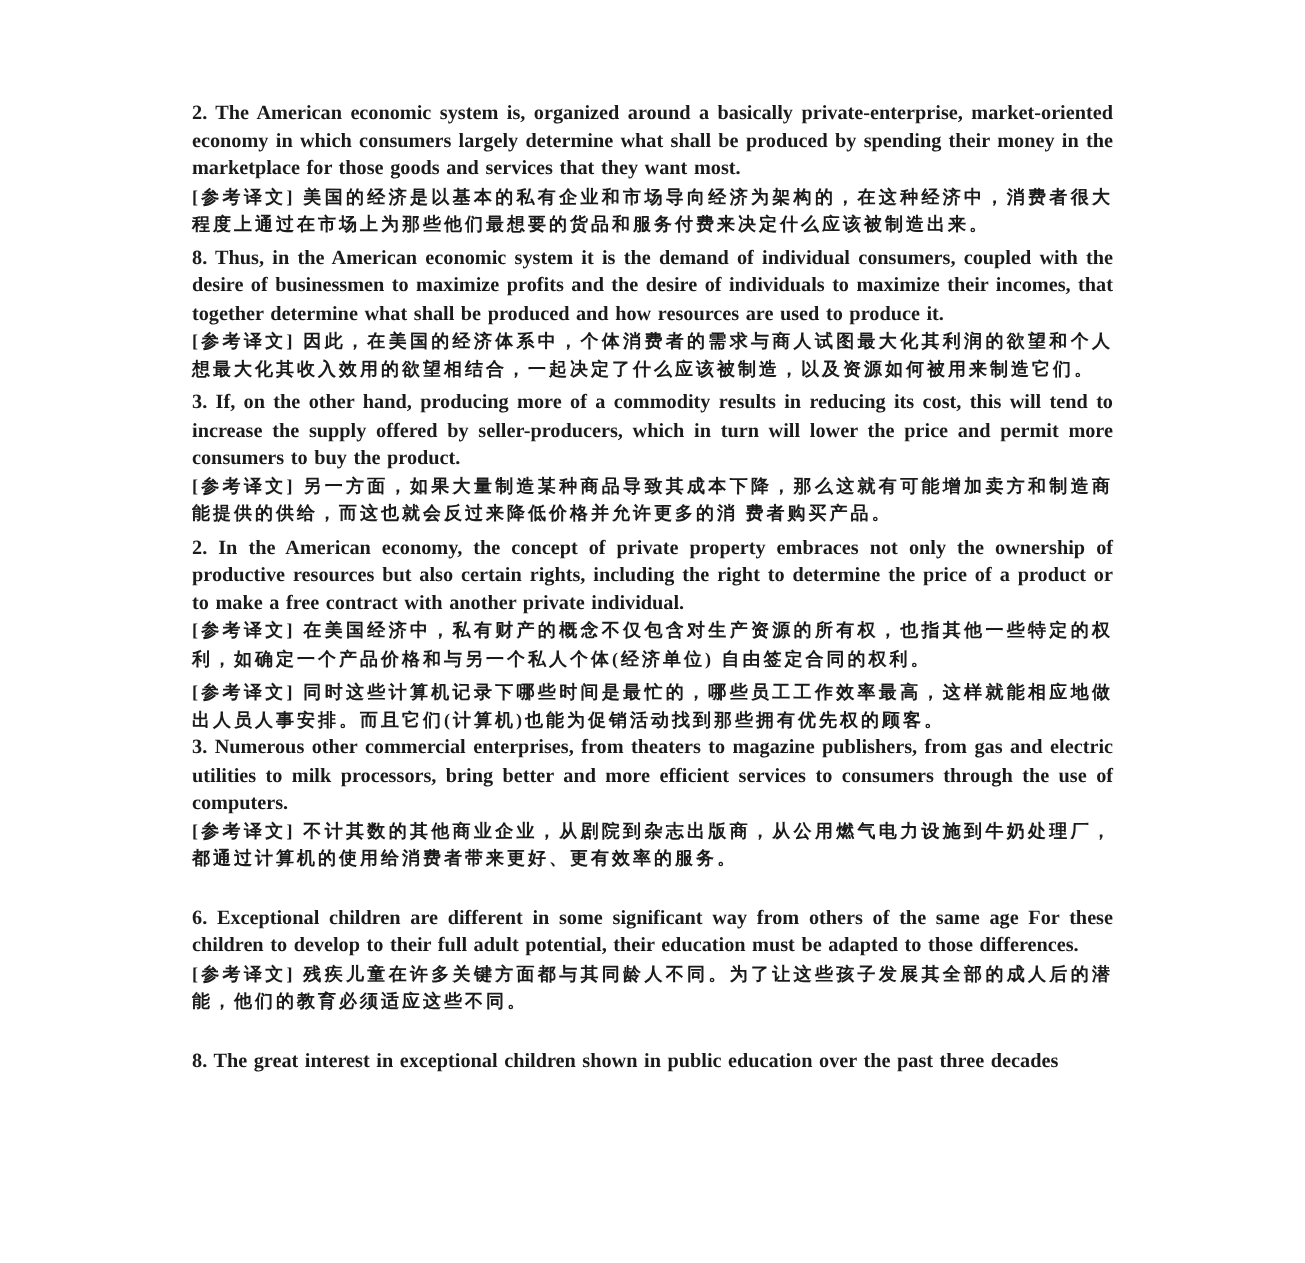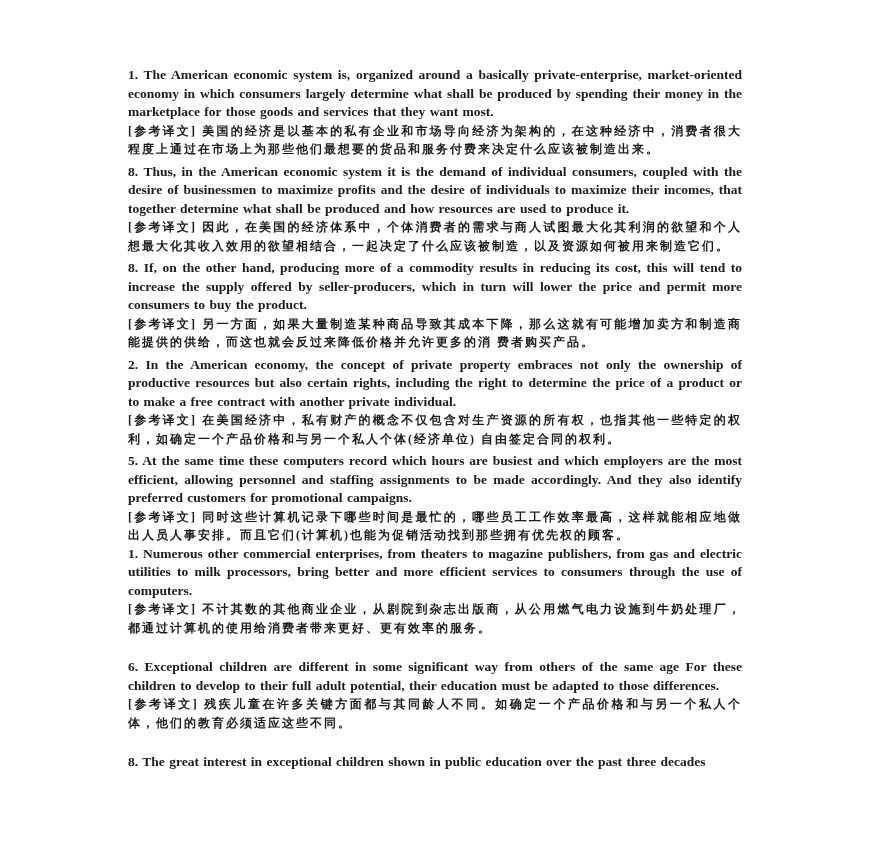--- a/index.html
+++ b/index.html
@@ -53,52 +53,51 @@
     text-align: justify;
   }
 </style>
 </head>
 <body>
 
 <div class="page">
   <div class="content">
 
     <div class="para">
-      <div class="en">1. The American economic system is, organized around a basically private-enterprise, market-oriented economy in which consumers largely determine what shall be produced by spending their money in the marketplace for those goods and services that they want most.</div>
+      <div class="en">2. The American economic system is, organized around a basically private-enterprise, market-oriented economy in which consumers largely determine what shall be produced by spending their money in the marketplace for those goods and services that they want most.</div>
       <div class="zh">[参考译文] 美国的经济是以基本的私有企业和市场导向经济为架构的，在这种经济中，消费者很大程度上通过在市场上为那些他们最想要的货品和服务付费来决定什么应该被制造出来。</div>
     </div>
 
     <div class="para">
       <div class="en">8. Thus, in the American economic system it is the demand of individual consumers, coupled with the desire of businessmen to maximize profits and the desire of individuals to maximize their incomes, that together determine what shall be produced and how resources are used to produce it.</div>
       <div class="zh">[参考译文] 因此，在美国的经济体系中，个体消费者的需求与商人试图最大化其利润的欲望和个人想最大化其收入效用的欲望相结合，一起决定了什么应该被制造，以及资源如何被用来制造它们。</div>
     </div>
 
     <div class="para">
-      <div class="en">8. If, on the other hand, producing more of a commodity results in reducing its cost, this will tend to increase the supply offered by seller-producers, which in turn will lower the price and permit more consumers to buy the product.</div>
+      <div class="en">3. If, on the other hand, producing more of a commodity results in reducing its cost, this will tend to increase the supply offered by seller-producers, which in turn will lower the price and permit more consumers to buy the product.</div>
       <div class="zh">[参考译文] 另一方面，如果大量制造某种商品导致其成本下降，那么这就有可能增加卖方和制造商能提供的供给，而这也就会反过来降低价格并允许更多的消 费者购买产品。</div>
     </div>
 
     <div class="para">
       <div class="en">2. In the American economy, the concept of private property embraces not only the ownership of productive resources but also certain rights, including the right to determine the price of a product or to make a free contract with another private individual.</div>
       <div class="zh">[参考译文] 在美国经济中，私有财产的概念不仅包含对生产资源的所有权，也指其他一些特定的权利，如确定一个产品价格和与另一个私人个体(经济单位) 自由签定合同的权利。</div>
     </div>
 
     <div class="para gap-none">
-      <div class="en">5. At the same time these computers record which hours are busiest and which employers are the most efficient, allowing personnel and staffing assignments to be made accordingly. And they also identify preferred customers for promotional campaigns.</div>
       <div class="zh">[参考译文] 同时这些计算机记录下哪些时间是最忙的，哪些员工工作效率最高，这样就能相应地做出人员人事安排。而且它们(计算机)也能为促销活动找到那些拥有优先权的顾客。</div>
     </div>
 
     <div class="para gap-large">
-      <div class="en">1. Numerous other commercial enterprises, from theaters to magazine publishers, from gas and electric utilities to milk processors, bring better and more efficient services to consumers through the use of computers.</div>
+      <div class="en">3. Numerous other commercial enterprises, from theaters to magazine publishers, from gas and electric utilities to milk processors, bring better and more efficient services to consumers through the use of computers.</div>
       <div class="zh">[参考译文] 不计其数的其他商业企业，从剧院到杂志出版商，从公用燃气电力设施到牛奶处理厂，都通过计算机的使用给消费者带来更好、更有效率的服务。</div>
     </div>
 
     <div class="para gap-large">
       <div class="en">6. Exceptional children are different in some significant way from others of the same age For these children to develop to their full adult potential, their education must be adapted to those differences.</div>
-      <div class="zh">[参考译文] 残疾儿童在许多关键方面都与其同龄人不同。如确定一个产品价格和与另一个私人个体，他们的教育必须适应这些不同。</div>
+      <div class="zh">[参考译文] 残疾儿童在许多关键方面都与其同龄人不同。为了让这些孩子发展其全部的成人后的潜能，他们的教育必须适应这些不同。</div>
     </div>
 
     <div class="para">
       <div class="en">8. The great interest in exceptional children shown in public education over the past three decades</div>
     </div>
 
   </div>
 </div>
 
 </body></html>

